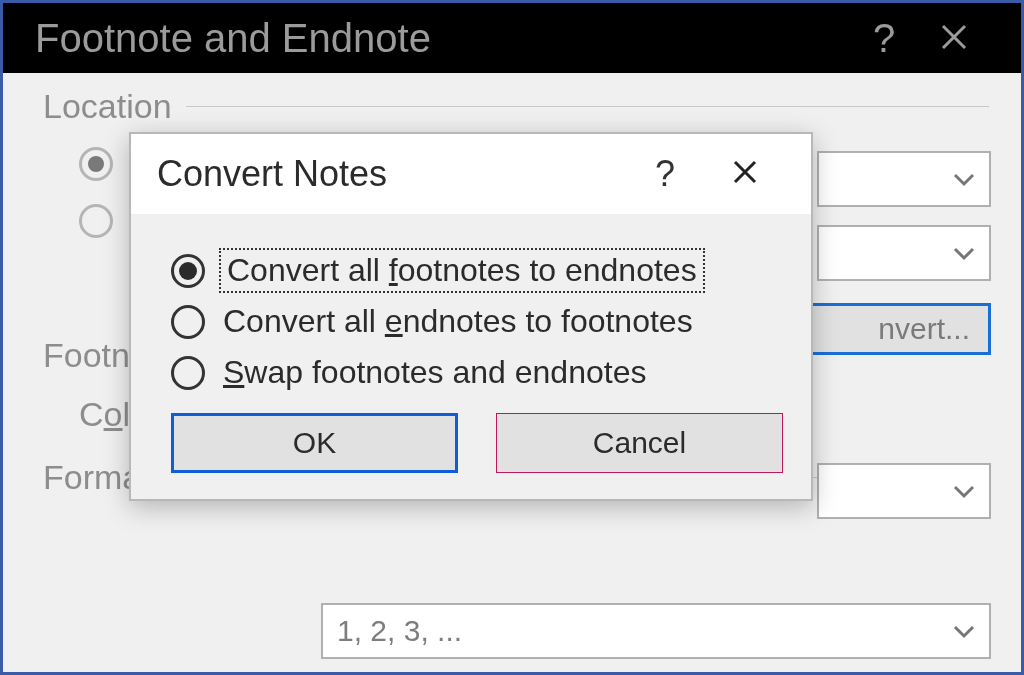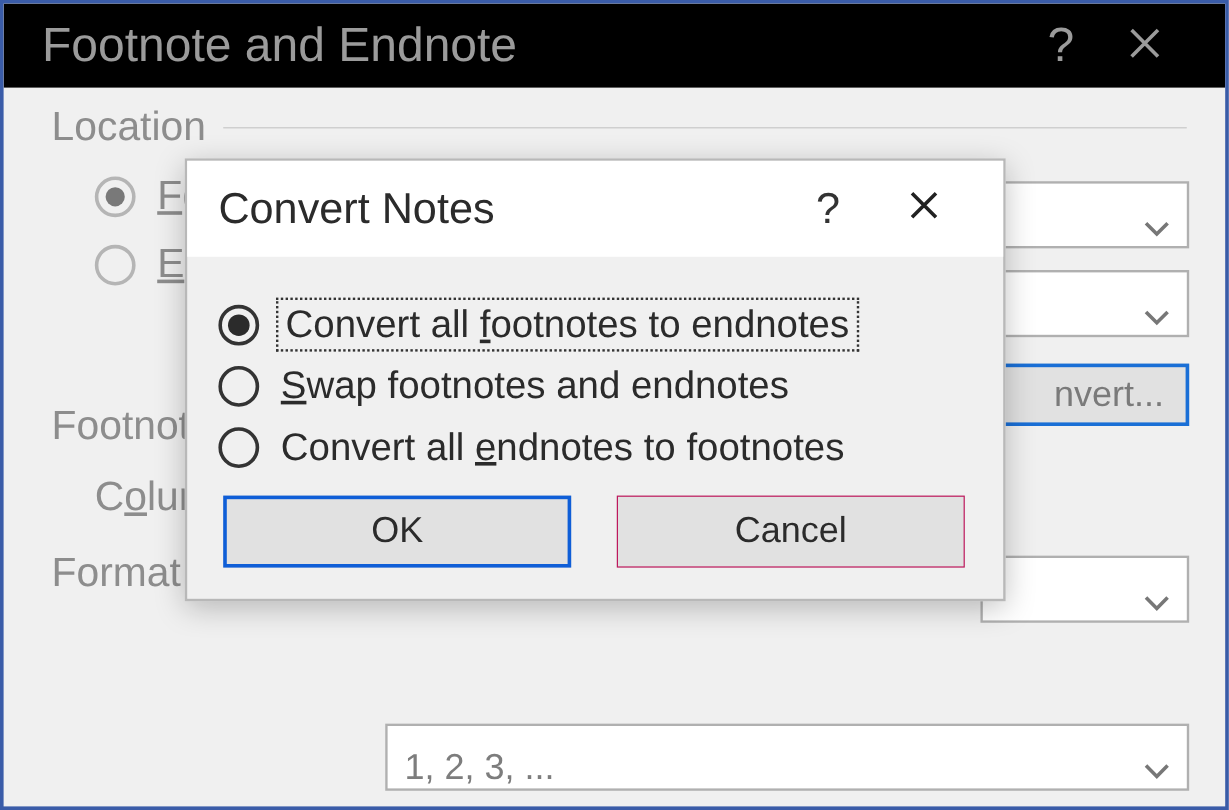--- a/index.html
+++ b/index.html
@@ -84,21 +84,21 @@
   }
 
   
   .dropdown {
     position: absolute;
     right: 30px;
     height: 56px;
     border: 2px solid #b0b0b0;
     background: #ffffff;
     display: flex;
-    align-items: flex-end;
+    align-items: center;
     padding: 0 14px;
   }
   .dropdown .dd-text {
     font-size: 30px;
     color: #7d7d7d;
     flex: 1;
   }
   .dropdown .chev {
     font-size: 24px;
     color: #777;
@@ -121,21 +121,21 @@
     font-size: 30px;
     display: flex;
     align-items: center;
     justify-content: flex-end;
     padding-right: 18px;
   }
 
   
   .modal {
     position: absolute;
-    left: 151px;
+    left: 126px;
     top: 129px;
     width: 684px;
     background: #f0f0f0;
     border: 2px solid #b8b8b8;
     box-shadow: 0 6px 24px rgba(0,0,0,0.25);
   }
   .modal-titlebar {
     height: 80px;
     background: #ffffff;
     display: flex;
@@ -156,21 +156,21 @@
   }
   .modal-close {
     width: 80px;
     text-align: center;
     font-size: 34px;
     color: #333;
     font-weight: 300;
   }
 
   .modal-body {
-    padding: 24px 28px 26px 26px;
+    padding: 24px 28px 26px 40px;
   }
   .opt-row {
     display: flex;
     align-items: center;
     gap: 18px;
     margin: 14px 0;
   }
   .radio {
     width: 34px;
     height: 34px;
@@ -317,28 +317,28 @@
     <div class="opt-row">
       <div class="radio selected"></div>
       <span class="opt-label focus-dotted">
         <span>Convert all </span><u>f</u><span>ootnotes to endnotes</span>
       </span>
     </div>
 
     <div class="opt-row">
       <div class="radio"></div>
       <span class="opt-label">
-        <span></span><u>S</u><span>wap footnotes and endnotes</span>
+        <span>Convert all </span><u>e</u><span>ndnotes to footnotes</span>
       </span>
     </div>
 
     <div class="opt-row">
       <div class="radio"></div>
       <span class="opt-label">
-        <span>Convert all </span><u>e</u><span>ndnotes to footnotes</span>
+        <span></span><u>S</u><span>wap footnotes and endnotes</span>
       </span>
     </div>
 
     <div class="btn-row">
       <div class="btn primary">OK</div>
       <div class="btn">Cancel</div>
     </div>
   </div>
 </div>
 

